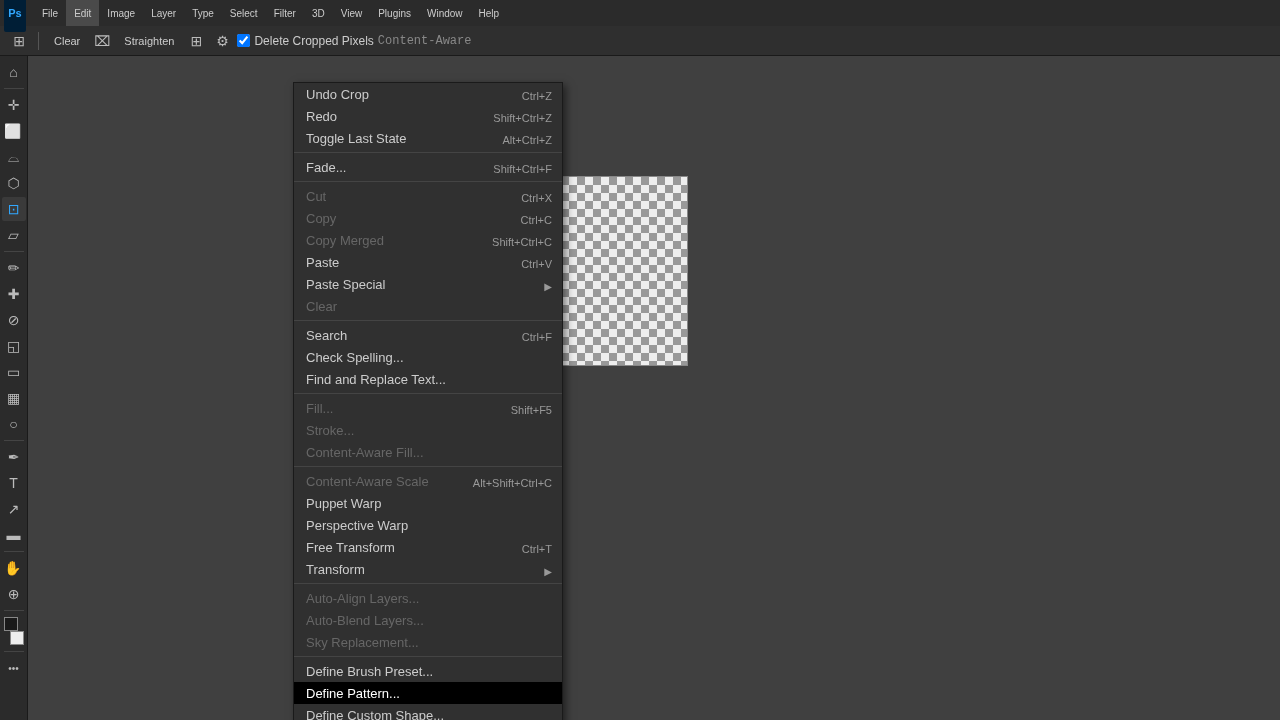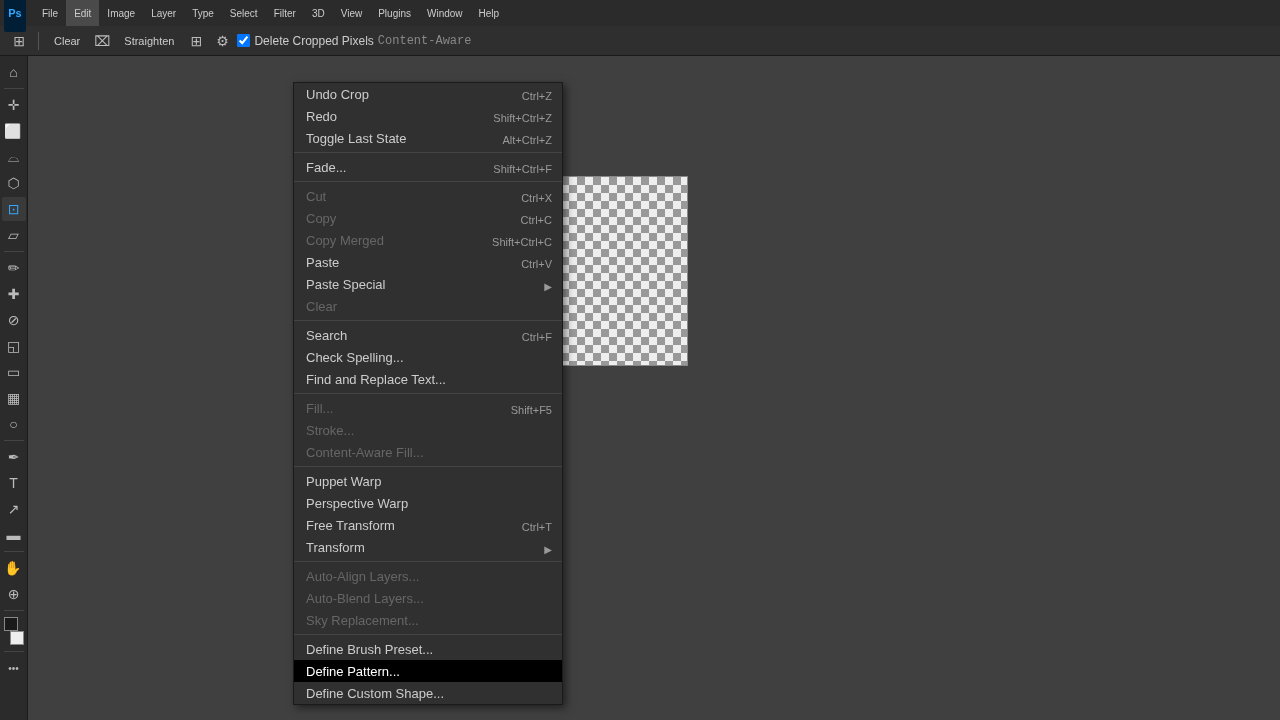--- a/index.html
+++ b/index.html
@@ -343,20 +343,24 @@
           <span class="menu-shortcut">Shift+F5</span>
         </div>
         <div class="menu-option disabled">
           <span>Stroke...</span>
         </div>
         <div class="menu-option disabled">
           <span>Content-Aware Fill...</span>
         </div>
         <div class="menu-divider"></div>
 
+        <div class="menu-option disabled">
+          <span>Content-Aware Scale</span>
+          <span class="menu-shortcut">Alt+Shift+Ctrl+C</span>
+        </div>
         <div class="menu-option">
           <span>Puppet Warp</span>
         </div>
         <div class="menu-option">
           <span>Perspective Warp</span>
         </div>
         <div class="menu-option">
           <span>Free Transform</span>
           <span class="menu-shortcut">Ctrl+T</span>
         </div>

